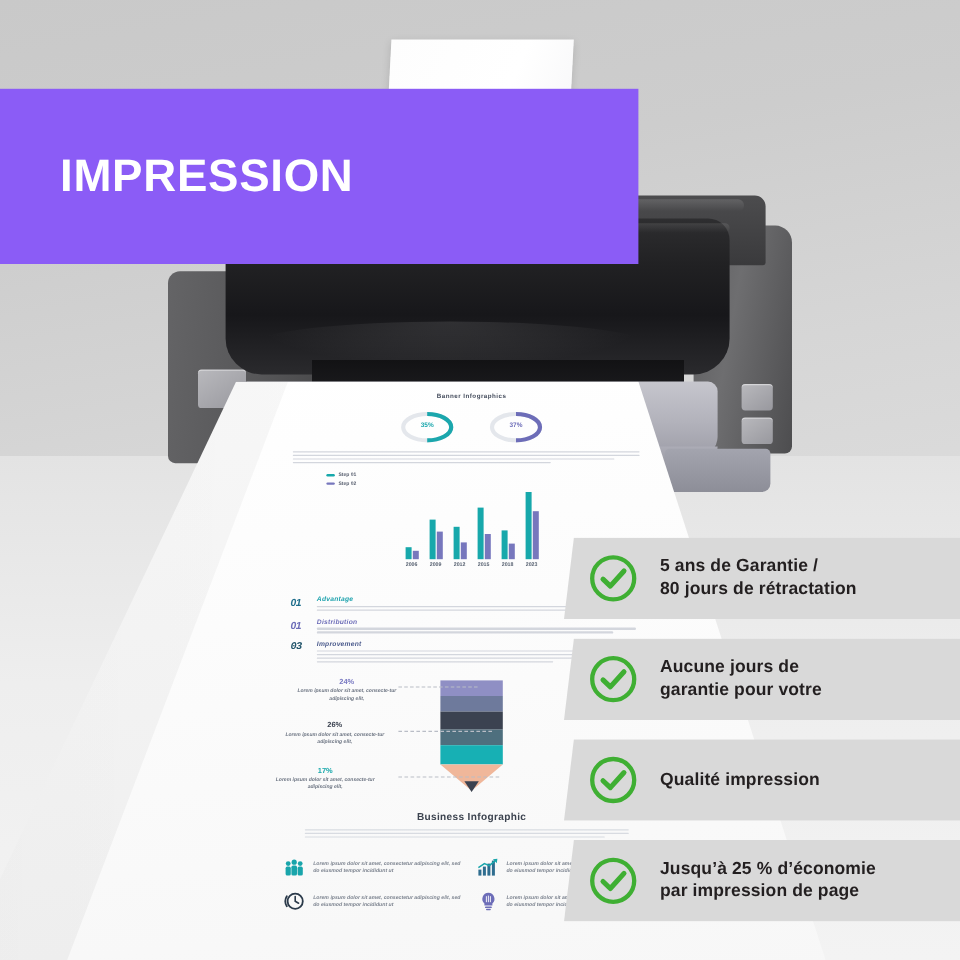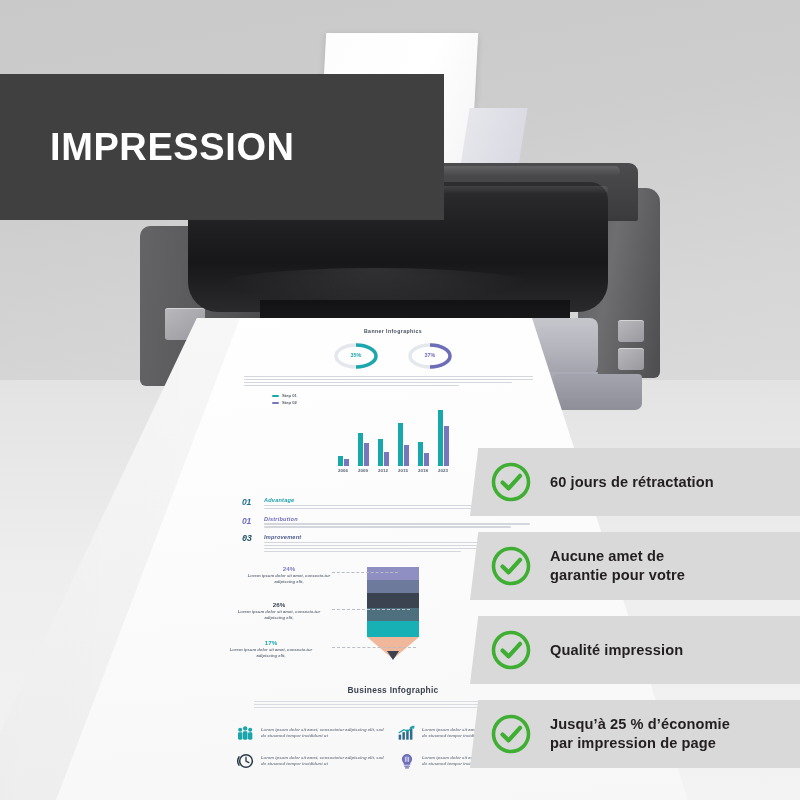--- a/index.html
+++ b/index.html
@@ -219,21 +219,21 @@
   .fc3 { left:0px;  top:76px; text-align:center; }
   .fc1 .fval { color:#7a7ac2; }
   .fc2 .fval { color:#3b4250; }
   .fc3 .fval { color:#17a8ab; }
   .fline {
     position:absolute; height:0; border-top:.6px dashed #b9bdc6;
   }
 
   .biz-title {
     text-align:center; font-size:8.4px; font-weight:bold; letter-spacing:.3px;
-    color:#3c434f; margin-top:10px;
+    color:#3c434f; margin-top:0;
   }
   .biz-lorem { margin:6px 26px 0; }
   .biz-lorem .lorem-line { background:#d8dbe1; }
 
   .icon-grid {
     display:grid; grid-template-columns:1fr 1fr; gap:10px 8px; margin:16px 8px 0;
   }
   .icon-cell { display:flex; align-items:center; gap:5px; }
   .icon-glyph { width:20px; height:18px; flex:none; }
   .icon-txt {
@@ -258,22 +258,22 @@
   }
   .check svg { display:block; }
   .feat-text {
     font-size:14.6px; font-weight:bold; line-height:1.28; color:#231f20;
     letter-spacing:.1px;
   }
   .feat-text span { display:block; }
 
   
   .banner {
-    position:absolute; left:0; top:74px; width:444px; height:146px;
-    background:#404040;
+    position:absolute; left:0; top:74px; width:532px; height:146px;
+    background:#8b5cf6;
     display:flex; flex-direction:column; justify-content:center;
     padding-left:50px;
   }
   .banner-line {
     color:#ffffff; font-size:38px; font-weight:bold; line-height:1.18;
     letter-spacing:.6px;
   }
 </style>
 </head>
 <body>
@@ -508,33 +508,34 @@
   <div class="features">
 
     <div class="feat f1">
       <span class="check">
         <svg viewBox="0 0 42 42" width="42" height="42">
           <circle cx="21" cy="21" r="17.5" fill="none" stroke="#3faf33" stroke-width="3.6"></circle>
           <path d="M12.5 21.6 L18.6 27.4 L30 14.8" fill="none" stroke="#3faf33" stroke-width="4.2" stroke-linecap="round" stroke-linejoin="round"></path>
         </svg>
       </span>
       <span class="feat-text">
-        <span>60 jours de rétractation</span>
+        <span>5 ans de Garantie /</span>
+        <span>80 jours de rétractation</span>
       </span>
     </div>
 
     <div class="feat f2">
       <span class="check">
         <svg viewBox="0 0 42 42" width="42" height="42">
           <circle cx="21" cy="21" r="17.5" fill="none" stroke="#3faf33" stroke-width="3.6"></circle>
           <path d="M12.5 21.6 L18.6 27.4 L30 14.8" fill="none" stroke="#3faf33" stroke-width="4.2" stroke-linecap="round" stroke-linejoin="round"></path>
         </svg>
       </span>
       <span class="feat-text">
-        <span>Aucune amet de</span>
+        <span>Aucune jours de</span>
         <span>garantie pour votre</span>
       </span>
     </div>
 
     <div class="feat f3">
       <span class="check">
         <svg viewBox="0 0 42 42" width="42" height="42">
           <circle cx="21" cy="21" r="17.5" fill="none" stroke="#3faf33" stroke-width="3.6"></circle>
           <path d="M12.5 21.6 L18.6 27.4 L30 14.8" fill="none" stroke="#3faf33" stroke-width="4.2" stroke-linecap="round" stroke-linejoin="round"></path>
         </svg>

